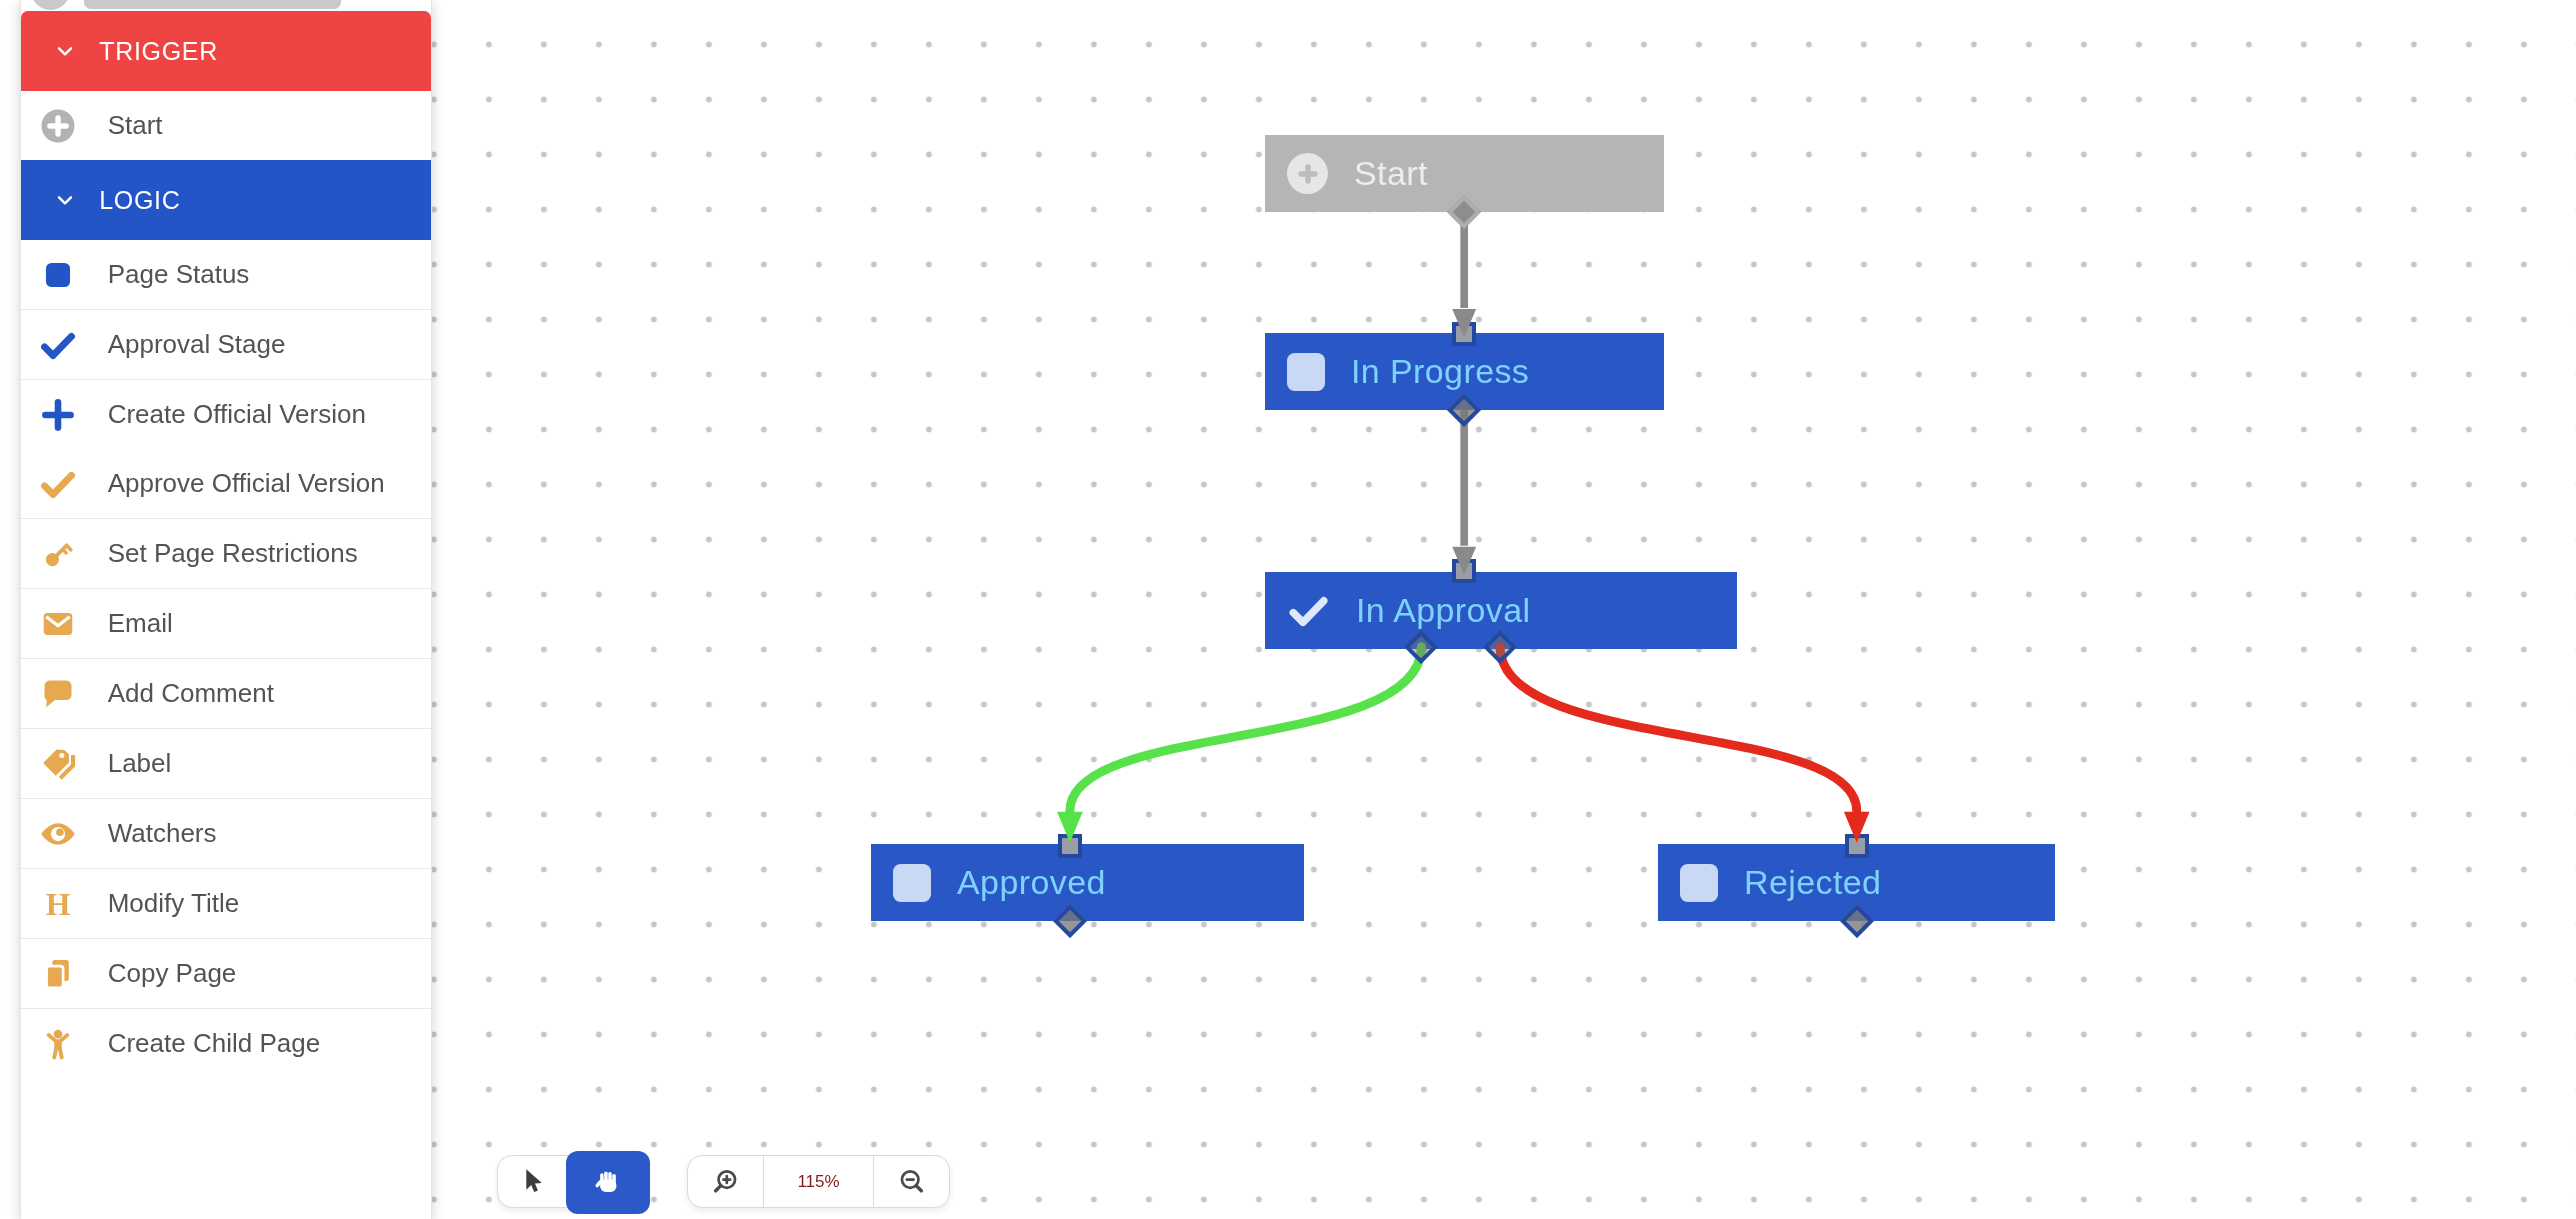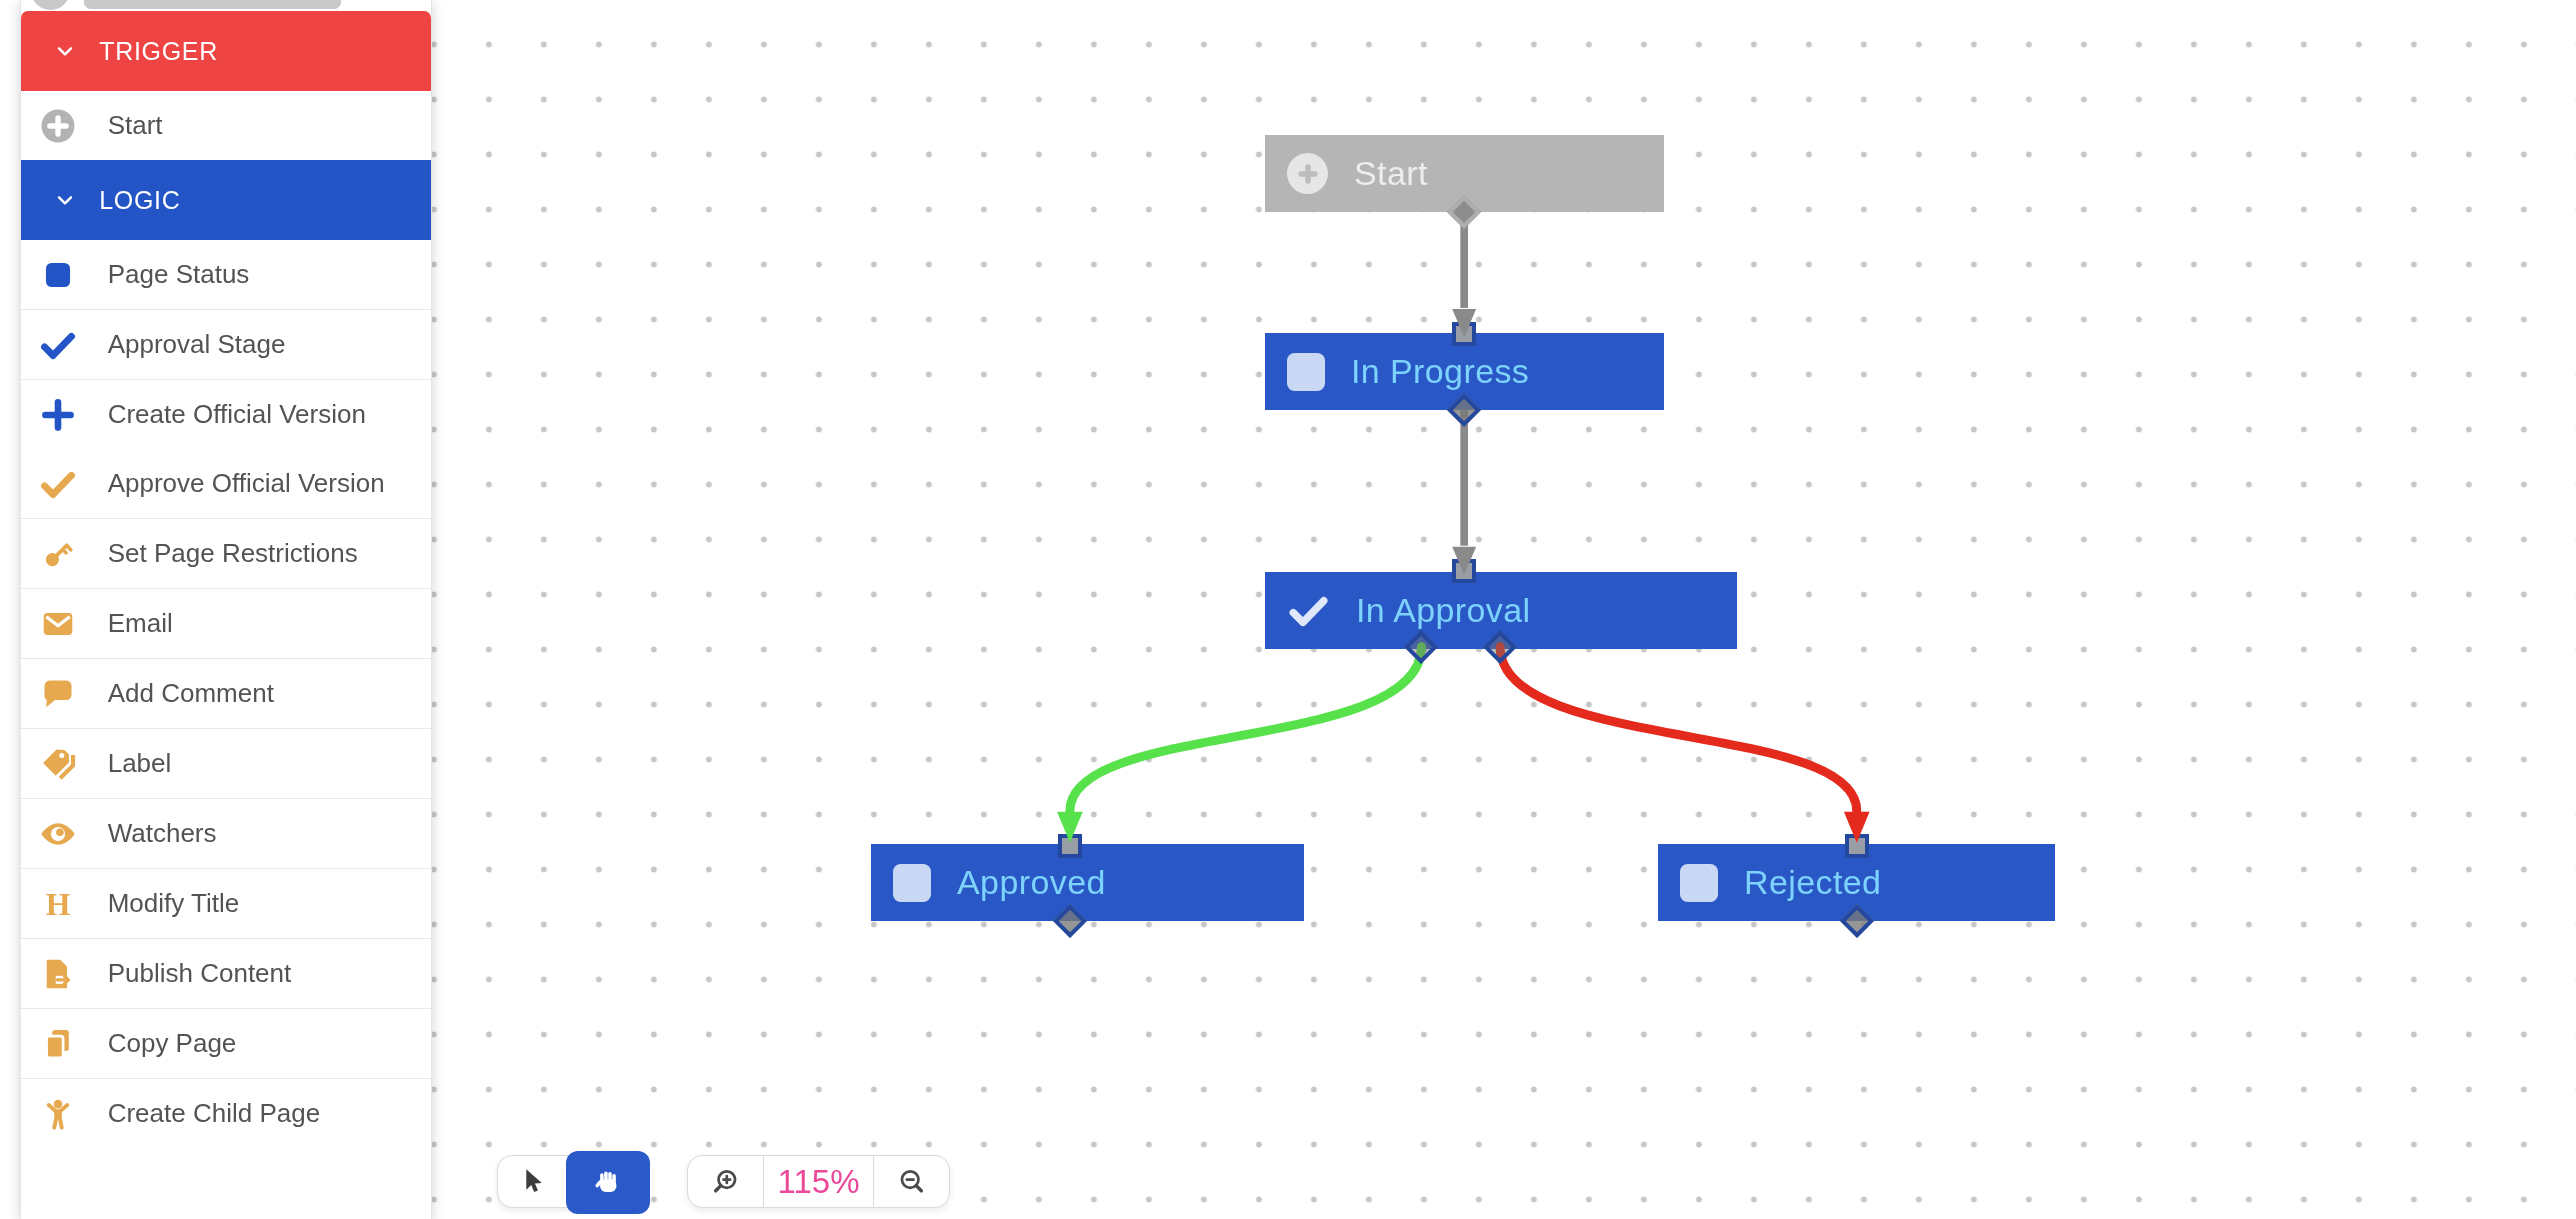--- a/index.html
+++ b/index.html
@@ -75,21 +75,21 @@
               cursor:pointer;border-radius:13.7px 0 0 13.7px;}
   .btn-pan{position:absolute;left:68px;top:-5.1px;width:84px;height:63px;border:none;
            background:#2b59c9;border-radius:12px;display:flex;align-items:center;
            justify-content:center;cursor:pointer;}
   .zoom-group{position:absolute;left:687px;top:1155px;width:263px;height:53px;
               background:#fff;border:1.7px solid #d9d9d9;border-radius:15.4px;z-index:10;
               display:flex;box-sizing:border-box;box-shadow:0 2.6px 6.8px rgba(0,0,0,.08);}
   .zoom-group .zbtn{flex:0 0 75px;display:flex;align-items:center;justify-content:center;
               background:transparent;border:none;cursor:pointer;}
   .zoom-group .zlevel{flex:1;display:flex;align-items:center;justify-content:center;
-              font-size:33px;color:#ec4899;border-left:1.7px solid #dcdcdc;
+              font-size:17px;color:#7f1d1d;border-left:1.7px solid #dcdcdc;
               border-right:1.7px solid #dcdcdc;}
   svg{display:block;}
 </style>
 </head>
 <body>
 
 <div class="page">
 
   <div class="canvas">
 
@@ -269,30 +269,20 @@
       <span class="icon">
         <svg width="38" height="38" viewBox="0 0 24 24">
             <text x="12" y="19" text-anchor="middle" font-family="'Liberation Serif','DejaVu Serif',serif" font-weight="bold" font-size="20" fill="#e6a94f">H</text>
           </svg>
       </span>
       <span class="ilabel">Modify Title</span>
     </div>
     <div class="sb-item">
       <span class="icon">
         <svg width="36" height="36" viewBox="0 0 24 24">
-            <path d="M4.5 2.5h9L18 7v14.5H4.5z" fill="#e6a94f"></path>
-            <path d="M10.5 15.9h10" stroke="#fff" stroke-width="5.4"></path>
-            <path d="M11.5 15.9h7.4m0 0l-2.7-2.7m2.7 2.7l-2.7 2.7" fill="none" stroke="#e6a94f" stroke-width="2.3" stroke-linecap="round" stroke-linejoin="round"></path>
-          </svg>
-      </span>
-      <span class="ilabel">Publish Content</span>
-    </div>
-    <div class="sb-item">
-      <span class="icon">
-        <svg width="36" height="36" viewBox="0 0 24 24">
             <rect x="8.2" y="2.6" width="11" height="14" rx="1.8" fill="#e6a94f"></rect>
             <rect x="4.4" y="6.8" width="11" height="14.4" rx="1.8" fill="#e6a94f" stroke="#fff" stroke-width="1.8"></rect>
           </svg>
       </span>
       <span class="ilabel">Copy Page</span>
     </div>
     <div class="sb-item">
       <span class="icon">
         <svg width="36" height="36" viewBox="0 0 24 24">
             <circle cx="12" cy="5.4" r="2.9" fill="#e6a94f"></circle>

